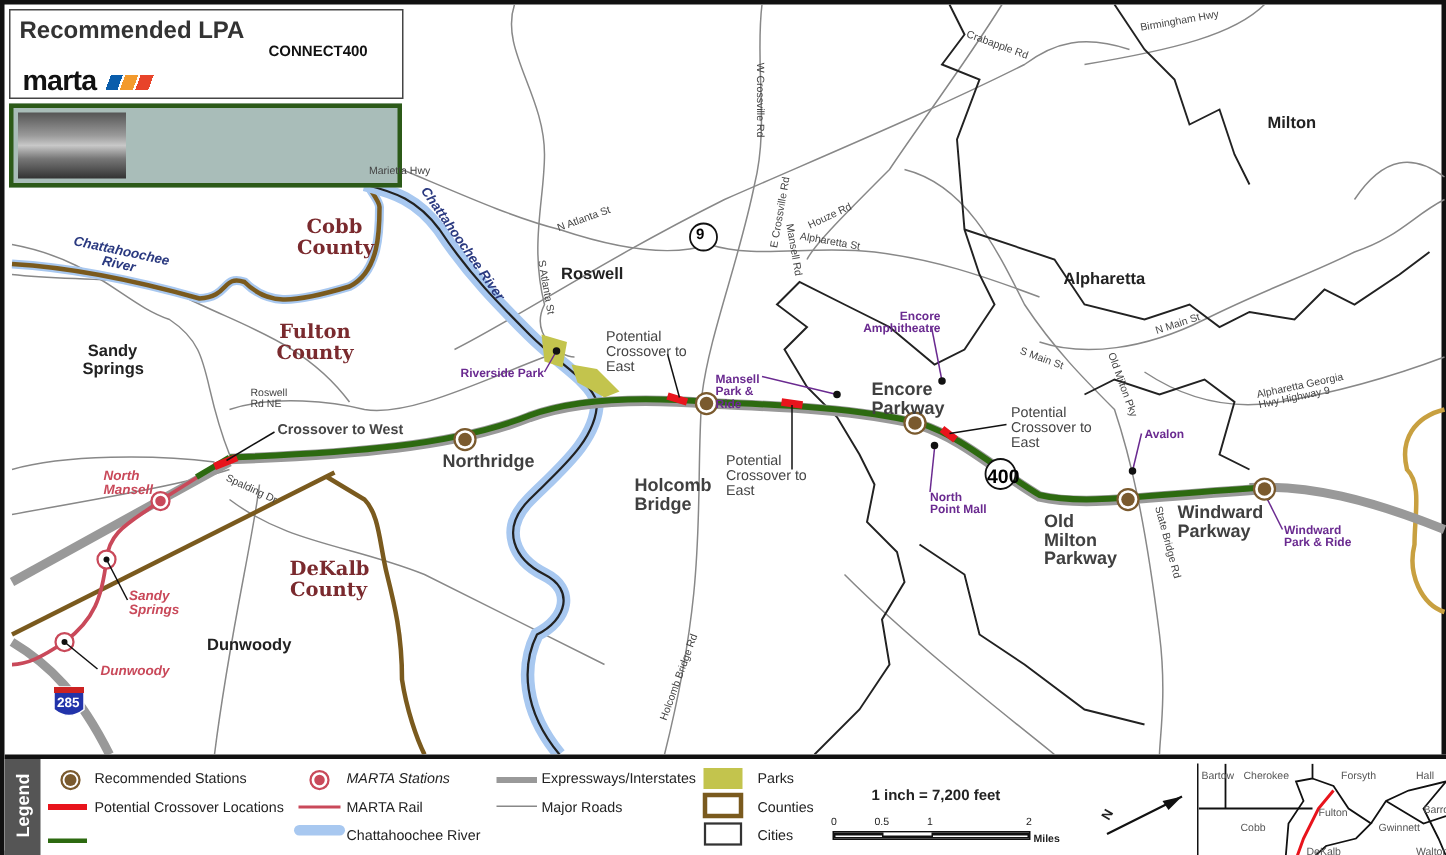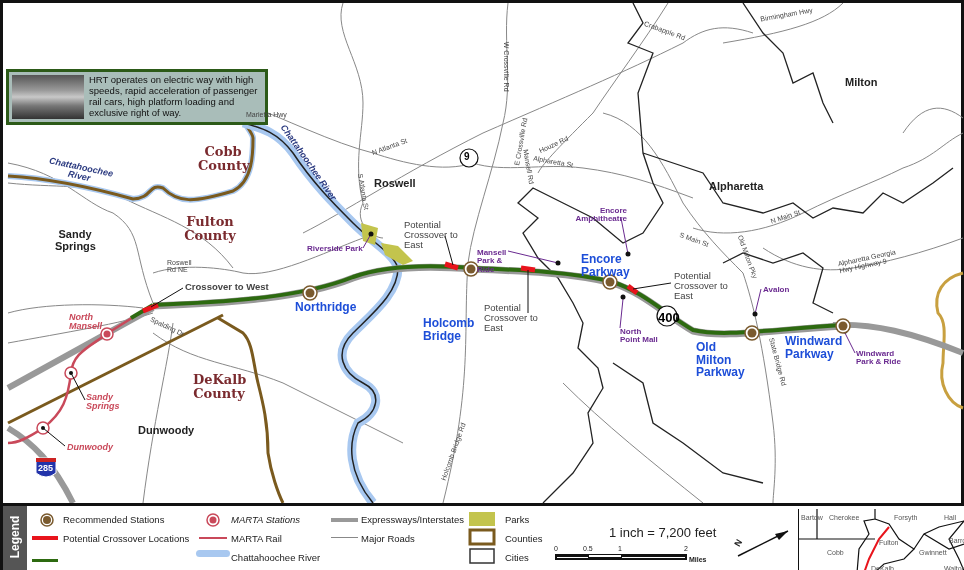--- a/index.html
+++ b/index.html
@@ -2,21 +2,21 @@
 <html><head>
 <meta charset="utf-8">
 <style>
   html,body{margin:0;padding:0;background:#fff;}
   body{width:964px;height:570px;position:relative;overflow:hidden;font-family:"Liberation Sans",sans-serif;}
   #frame{position:absolute;left:0;top:0;width:964px;height:570px;box-sizing:border-box;border:3px solid #111;background:#fff;}
   #map{position:absolute;left:0;top:0;}
   .lbl{position:absolute;white-space:nowrap;line-height:1.05;}
   .city{font-weight:bold;font-size:11px;color:#222;}
   .county{font-family:"DejaVu Serif",serif;font-weight:bold;font-size:13px;color:#7a2a2e;text-align:center;}
-  .station{font-weight:bold;font-size:12px;color:#1d4ed8;}
+  .station{font-weight:bold;font-size:12px;color:#404040;}
   .xover{font-size:9.5px;color:#444;}
   .poi{font-size:8px;font-weight:bold;color:#6a2a90;}
   .marta{font-size:9px;font-weight:bold;font-style:italic;color:#c9495a;}
   .road{font-size:7px;color:#444;}
   .river{font-size:9px;font-style:italic;font-weight:bold;color:#2b3a80;}
   #title-box{position:absolute;left:3px;top:3px;width:263px;height:60px;background:#fff;border:1px solid #444;box-sizing:border-box;}
   #title{position:absolute;left:6px;top:5px;font-size:16px;font-weight:bold;color:#333;}
   #marta-logo{position:absolute;left:8px;top:37px;font-size:19px;font-weight:bold;color:#111;letter-spacing:-0.5px;}
   #c400{position:absolute;left:172px;top:22px;font-size:10px;font-weight:bold;color:#111;}
   #info-box{position:absolute;left:3px;top:66px;width:262px;height:56px;background:#a9bdb9;border:3px solid #2c5a18;box-sizing:border-box;}
@@ -180,23 +180,27 @@
   <g>
     <path d="M33 455 L53 455 L53 470 Q43 478 33 470 Z" fill="#2233aa" stroke="#fff" stroke-width="1"></path>
     <rect x="33" y="455" width="20" height="4" fill="#cc2222"></rect>
   </g>
 </svg>
 
 <div class="lbl" style="left:461px;top:149px;font-size:10px;font-weight:bold;">9</div>
 <div class="lbl" style="left:655px;top:308px;font-size:13px;font-weight:bold;">400</div>
 <div class="lbl" style="left:35px;top:461px;font-size:9px;font-weight:bold;color:#fff;">285</div>
 
+<div id="title-box">
+  <div id="title">Recommended LPA</div>
+  <div id="marta-logo"><span>marta</span><span style="display:inline-block;width:36px;height:10px;margin-left:6px;background:linear-gradient(110deg,#fff 0 10%,#0a5dab 10% 30%,#fff 30% 34%,#f39a2d 34% 56%,#fff 56% 60%,#e8442a 60% 82%,#fff 82%);"></span></div>
+  <div id="c400">CONNECT400</div>
+</div>
 <div id="info-box">
   <div id="info-photo"></div>
-  <div id="info-text">HRT operates on electric way with high speeds, rapid acceleration of passenger rail cars, high platform loading and exclusive right of way.</div>
 </div>
 
 <div class="lbl city" style="left:371px;top:175px;">Roswell</div>
 <div class="lbl city" style="left:706px;top:178px;">Alpharetta</div>
 <div class="lbl city" style="left:842px;top:74px;">Milton</div>
 <div class="lbl city" style="left:52px;top:226px;width:40px;white-space:normal;text-align:center;">Sandy Springs</div>
 <div class="lbl city" style="left:135px;top:422px;">Dunwoody</div>
 
 <div class="lbl county" style="left:195px;top:142px;width:50px;white-space:normal;">Cobb County</div>
 <div class="lbl county" style="left:180px;top:212px;width:54px;white-space:normal;">Fulton County</div>
@@ -271,21 +275,21 @@
   <div class="lg" style="left:60px;top:27px;">Potential Crossover Locations</div>
   <div class="lg" style="left:228px;top:8px;font-style:italic;">MARTA Stations</div>
   <div class="lg" style="left:228px;top:27px;">MARTA Rail</div>
   <div class="lg" style="left:228px;top:46px;">Chattahoochee River</div>
   <div class="lg" style="left:358px;top:8px;">Expressways/Interstates</div>
   <div class="lg" style="left:358px;top:27px;">Major Roads</div>
   <div class="lg" style="left:502px;top:8px;">Parks</div>
   <div class="lg" style="left:502px;top:27px;">Counties</div>
   <div class="lg" style="left:502px;top:46px;">Cities</div>
 
-  <div class="lg" style="left:606px;top:19px;font-weight:normal;font-size:13px;">1 inch = 7,200 feet</div>
+  <div class="lg" style="left:578px;top:19px;font-weight:bold;font-size:10px;">1 inch = 7,200 feet</div>
   <div class="scale-t" style="left:551px;top:39px;">0</div>
   <div class="scale-t" style="left:580px;top:39px;">0.5</div>
   <div class="scale-t" style="left:615px;top:39px;">1</div>
   <div class="scale-t" style="left:681px;top:39px;">2</div>
   <div style="position:absolute;left:552px;top:48px;width:132px;height:6px;background:linear-gradient(90deg,#111 0 25%,#fff 25% 25%,#111 25% 50%,#111 50% 100%);border:1px solid #111;box-sizing:border-box;">
     <div style="position:absolute;left:1px;top:2px;width:31px;height:1px;background:#fff;"></div>
     <div style="position:absolute;left:33px;top:0px;width:32px;height:2px;background:#fff;"></div>
     <div style="position:absolute;left:66px;top:2px;width:63px;height:1px;background:#fff;"></div>
   </div>
   <div class="scale-t" style="left:686px;top:50px;font-weight:bold;">Miles</div>

